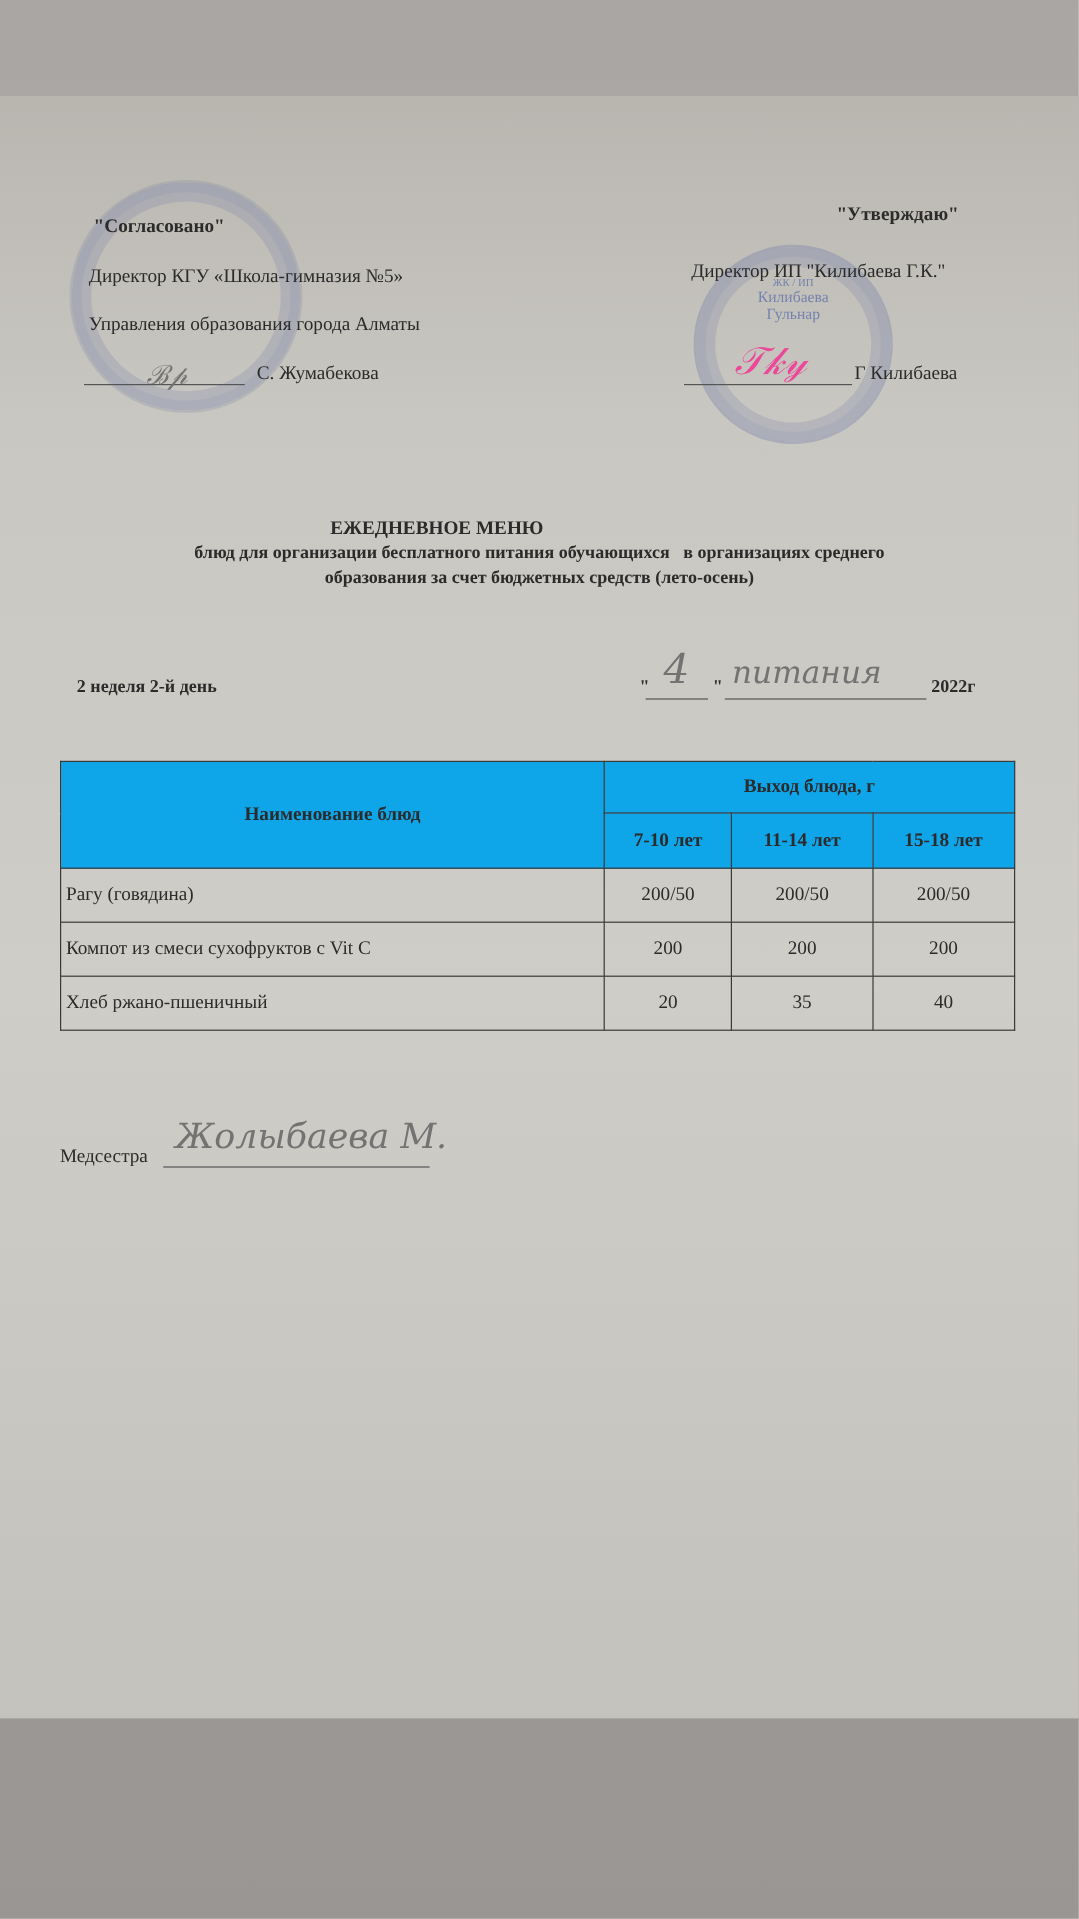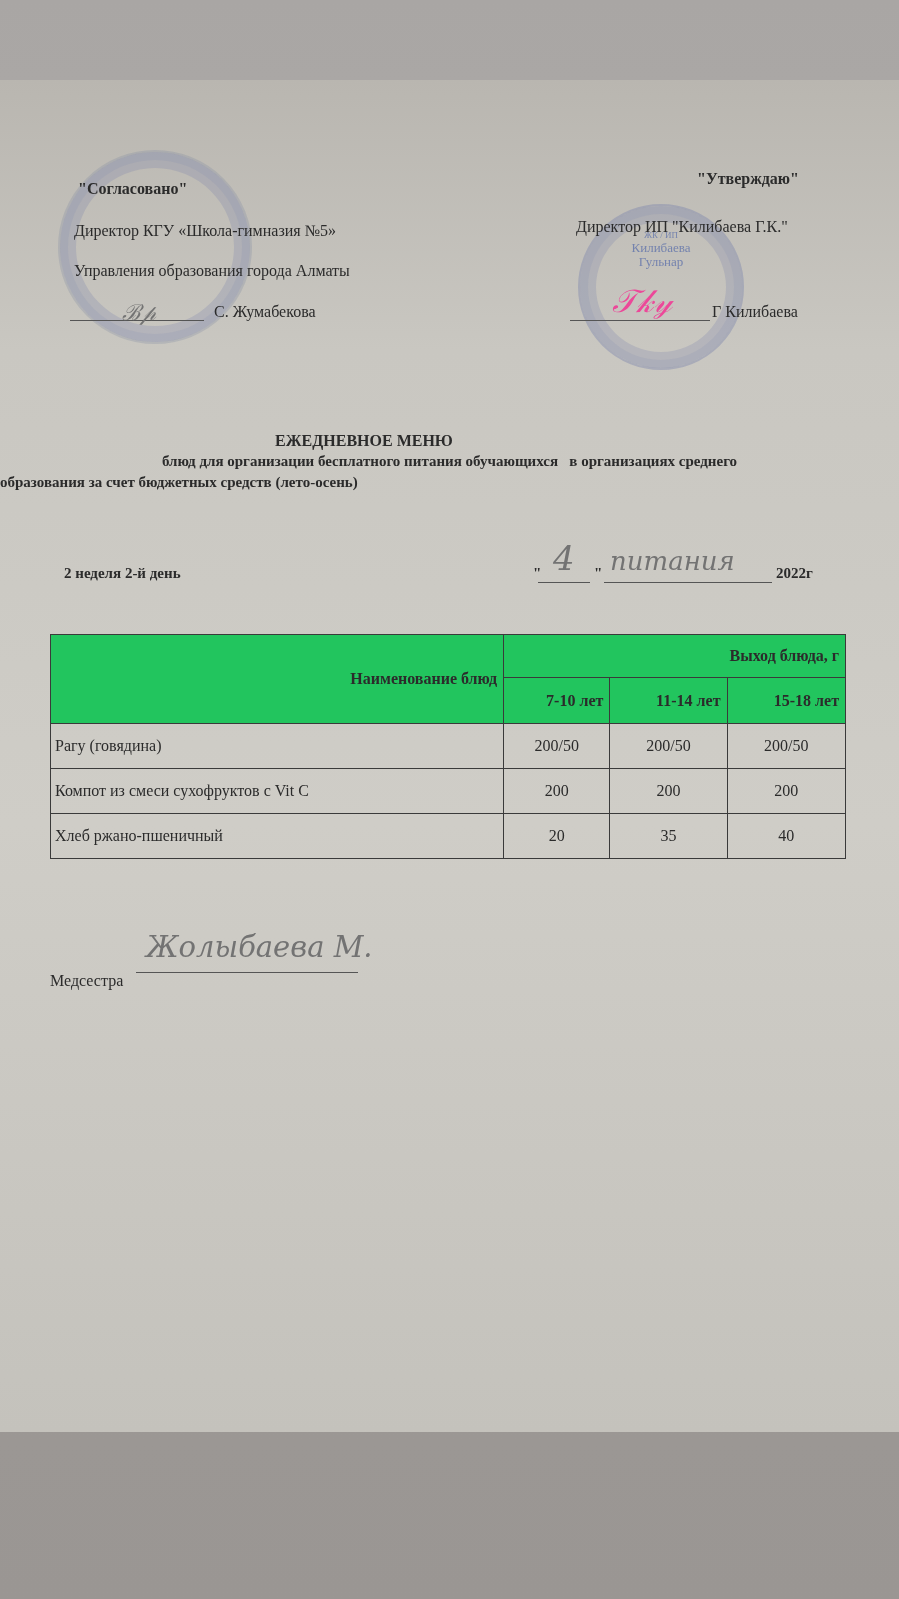--- a/index.html
+++ b/index.html
@@ -29,21 +29,21 @@
     }
     .sigline { position: absolute; border-bottom: 1px solid #555; height: 0; }
     .scribble { position: absolute; color: #737373; font-family: "DejaVu Serif", serif; font-style: italic; }
     table.menu {
       position: absolute; left: 50px; top: 634px; width: 796px;
       border-collapse: collapse; font-size: 16px;
     }
     table.menu td, table.menu th {
       border: 1.5px solid #3a3a3a; padding: 0 6px;
     }
-    table.menu th { background: #22c55e; font-weight: bold; text-align: right; }
+    table.menu th { background: #0ea5e9; font-weight: bold; text-align: center; }
     table.menu td { height: 44px; }
     table.menu td.num { text-align: center; }
     table.menu td.name { text-align: left; padding-left: 4px; }
   </style>
 </head>
 <body>
 
 <div class="paper"></div>
 
 <div class="stamp" style="left:58px; top:150px; width:190px; height:190px; border-color:rgba(120,130,160,0.25);"></div>
@@ -60,21 +60,21 @@
   <div class="stamp-text" style="top:48px;">Гульнар</div>
 </div>
 <div class="abs t16 bold" style="left:697px; top:170px;">"Утверждаю"</div>
 <div class="abs t16" style="left:576px; top:218px;">Директор ИП "Килибаева Г.К."</div>
 <div class="sigline" style="left:570px; top:320px; width:140px;"></div>
 <div class="scribble" style="left:612px; top:282px; font-size:32px; color:#ec4899;">𝒯𝓀𝓎</div>
 <div class="abs t16" style="left:712px; top:303px;">Г Килибаева</div>
 
 <div class="abs t16 bold" style="left:0; width:728px; text-align:center; top:432px;">ЕЖЕДНЕВНОЕ МЕНЮ</div>
 <div class="abs t15 bold" style="left:0; width:899px; text-align:center; top:453px; white-space:pre;">блюд для организации бесплатного питания обучающихся   в организациях среднего</div>
-<div class="abs t15 bold" style="left:0; width:899px; text-align:left; top:474px;">образования за счет бюджетных средств (лето-осень)</div>
+<div class="abs t15 bold" style="left:0; width:899px; text-align:center; top:474px;">образования за счет бюджетных средств (лето-осень)</div>
 
 <div class="abs t15 bold" style="left:64px; top:565px;">2 неделя 2-й день</div>
 <div class="abs t15 bold" style="left:533px; top:565px;">"</div>
 <div class="sigline" style="left:538px; top:582px; width:52px;"></div>
 <div class="scribble" style="left:553px; top:538px; font-size:34px;">4</div>
 <div class="abs t15 bold" style="left:594px; top:565px;">"</div>
 <div class="sigline" style="left:604px; top:582px; width:168px;"></div>
 <div class="scribble" style="left:610px; top:546px; font-size:26px;">питания</div>
 <div class="abs t15 bold" style="left:776px; top:565px;">2022г</div>
 
@@ -103,15 +103,15 @@
   </tr>
   <tr>
     <td class="name">Хлеб ржано-пшеничный</td>
     <td class="num">20</td>
     <td class="num">35</td>
     <td class="num">40</td>
   </tr>
 </tbody>
   </table>
 
-<div class="abs t16" style="left:50px; top:955px;margin-top:17px;">Медсестра</div>
+<div class="abs t16" style="left:50px; top:955px;">Медсестра</div>
 <div class="sigline" style="left:136px; top:972px; width:222px;"></div>
 <div class="scribble" style="left:146px; top:930px; font-size:29px;">Жолыбаева М.</div>
 
 </body></html>

